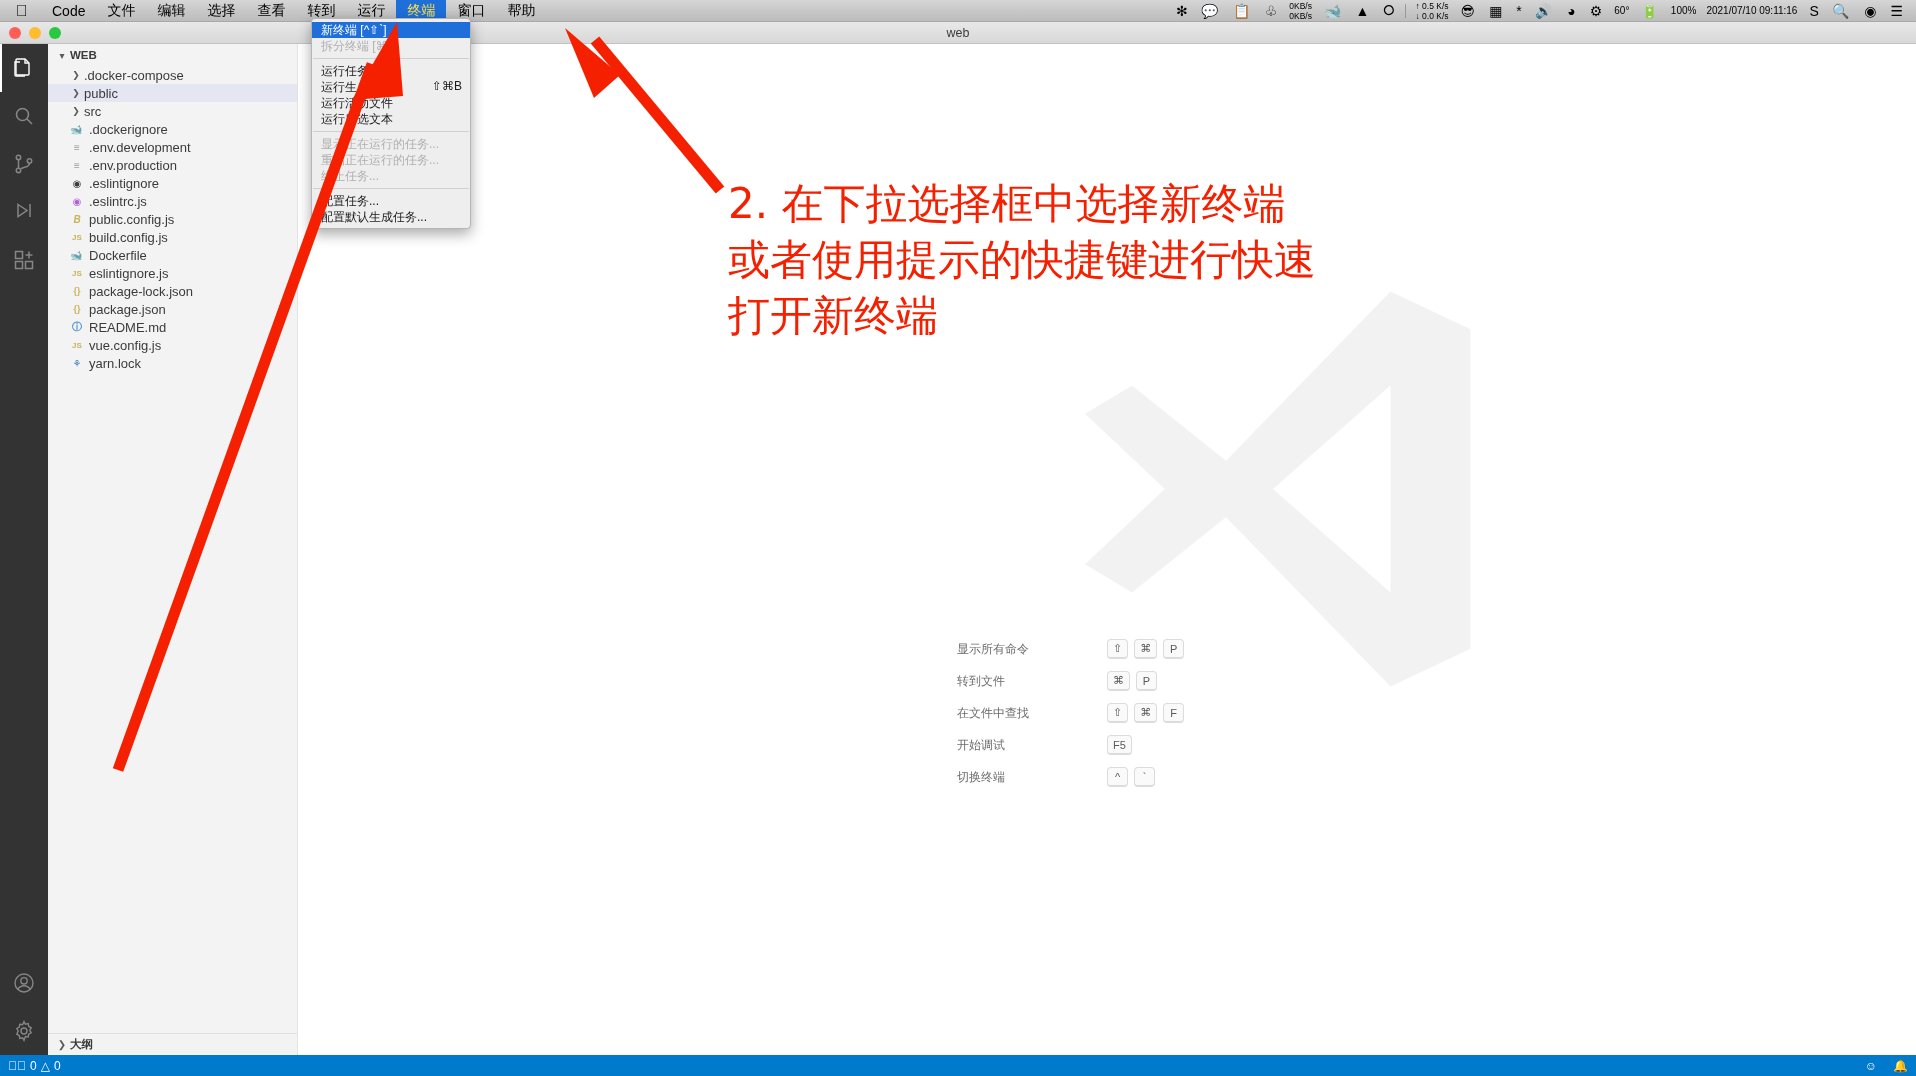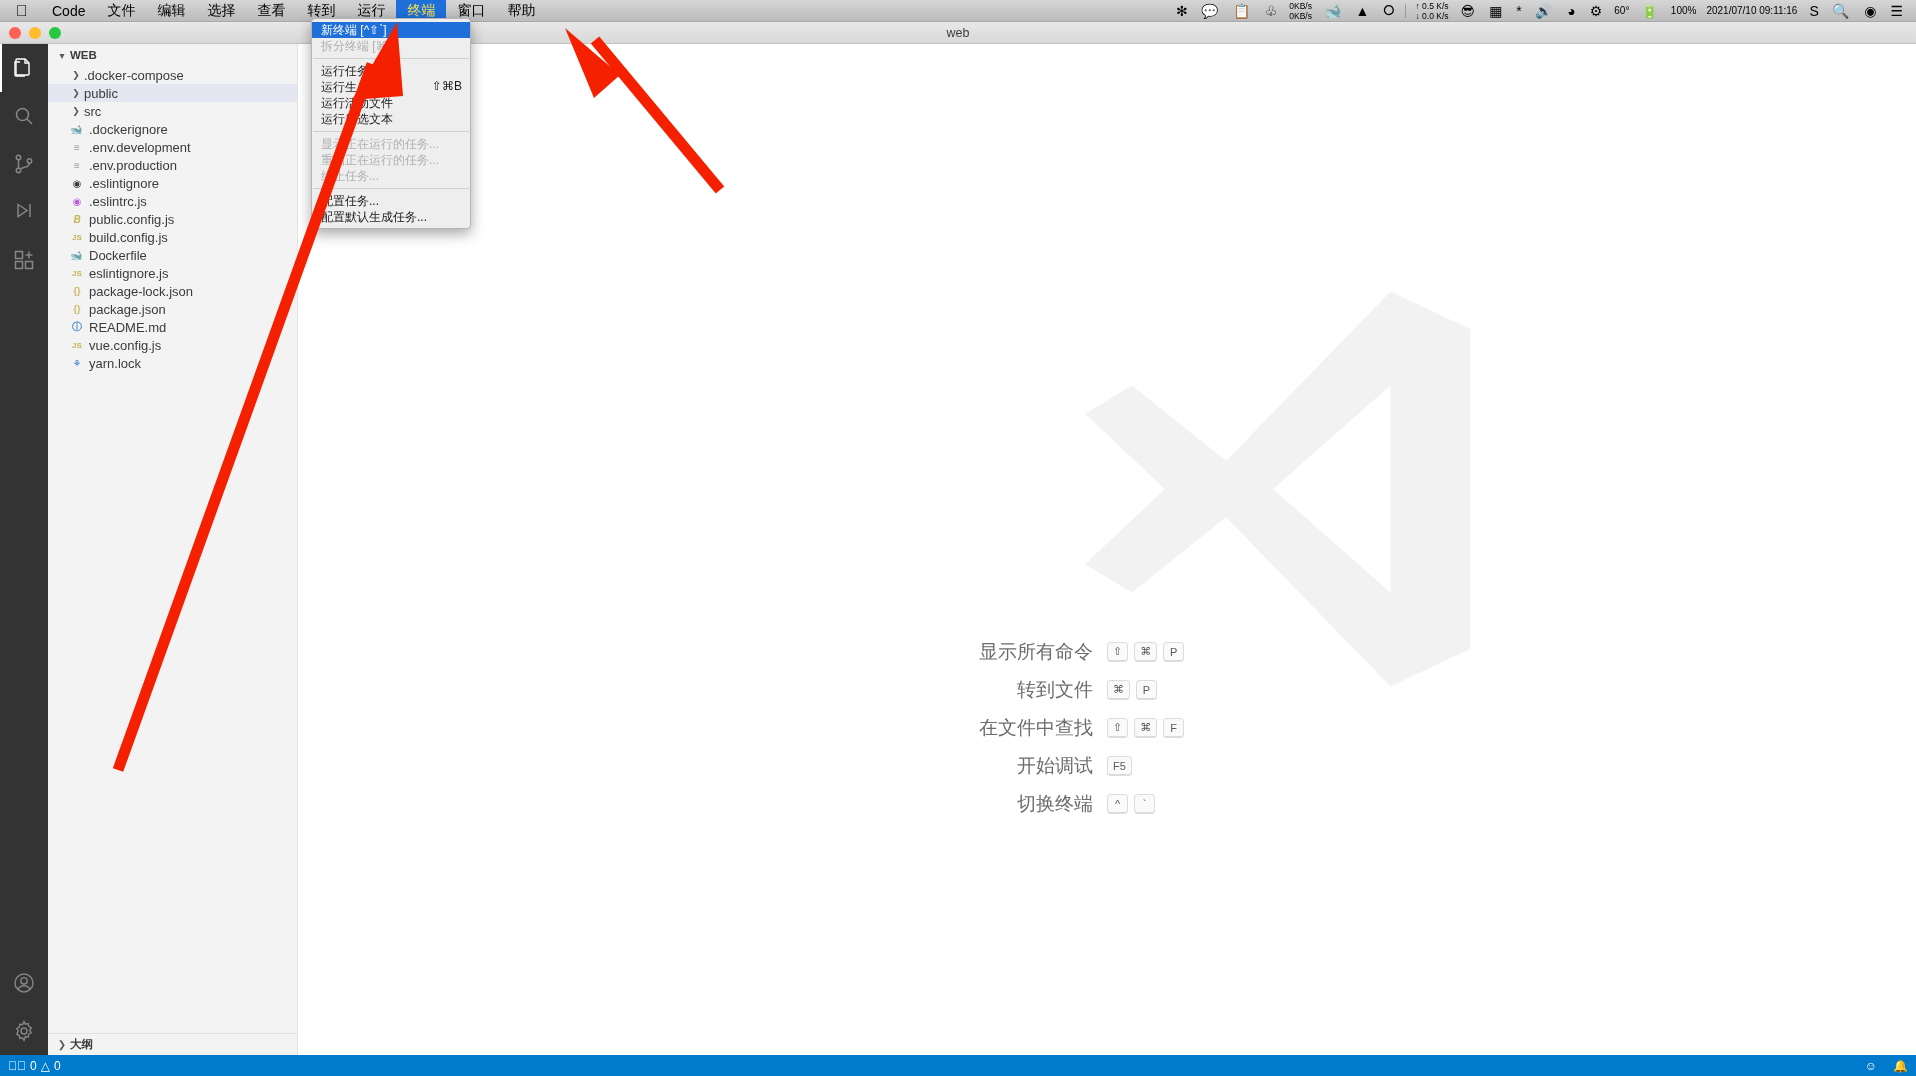--- a/index.html
+++ b/index.html
@@ -99,21 +99,21 @@
   .watermark {
     position: absolute; left: 740px; top: 210px; width: 470px; height: 470px;
     opacity: .07; pointer-events: none;
   }
   .shortcuts {
     position: absolute; left: 0; right: 0; top: 595px;
     display: flex; flex-direction: column; align-items: center; gap: 12px;
   }
   .sc-row { display: flex; align-items: center; width: 300px; }
   .sc-label {
-    flex: 1; text-align: right; font-size: 19px; color: #6c6c6c;
+    flex: 1; text-align: left; font-size: 12px; color: #6c6c6c;
     padding-right: 14px; white-space: nowrap;
   }
   .sc-keys { display: flex; gap: 6px; width: 150px; }
   .kbd {
     min-width: 21px; height: 20px; padding: 0 5px;
     border: 1px solid #dcdcdc; border-bottom-width: 2px; border-radius: 4px;
     background: #fafafa; color: #5a5a5a; font-size: 11px;
     display: flex; align-items: center; justify-content: center;
   }
 
@@ -475,14 +475,17 @@
     <g>
       <path d="M118 770 L372 64" stroke="#f42000" stroke-width="11" fill="none"></path>
       <path d="M397 22 L352 100 L403 96 Z" fill="#f42000"></path>
     </g>
     <g>
       <path d="M720 190 L595 40" stroke="#f42000" stroke-width="11" fill="none"></path>
       <path d="M565 28 L620 75 L594 98 Z" fill="#f42000"></path>
     </g>
   </svg>
 
+  <div class="anno" id="anno2">2. 在下拉选择框中选择新终端
+或者使用提示的快捷键进行快速
+打开新终端</div>
 
 </div>
 
 </body></html>

